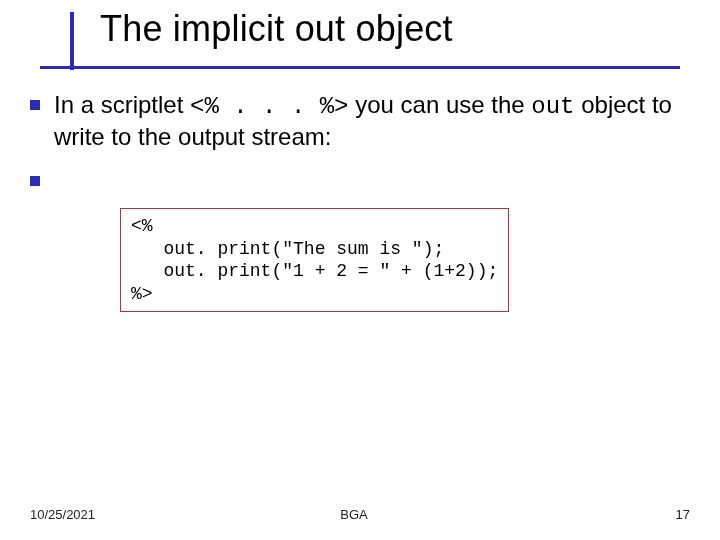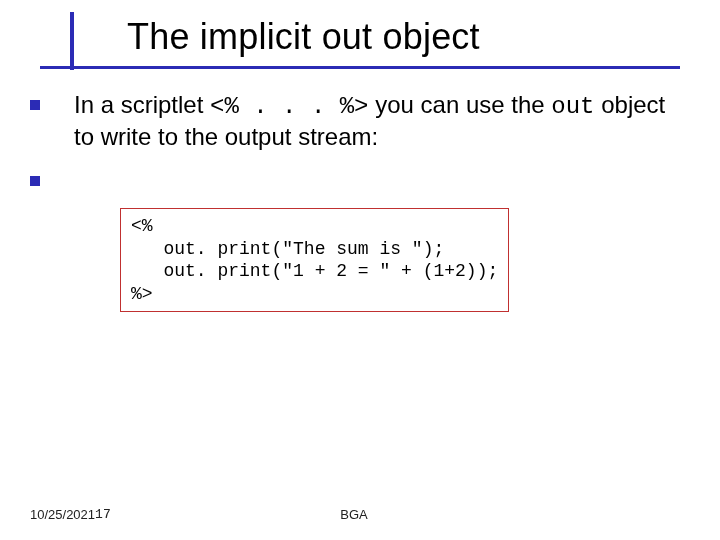--- a/index.html
+++ b/index.html
@@ -1,31 +1,31 @@
 <!DOCTYPE html>
 <html><head>
 <meta charset="utf-8">
 <style>
   * { margin: 0; padding: 0; box-sizing: border-box; }
   html, body { width: 720px; height: 540px; background: #fff; font-family: Verdana, Arial, sans-serif; color: #000; }
   .slide { position: relative; width: 720px; height: 540px; }
-  .title-wrap { position: absolute; top: 10px; left: 70px; right: 20px; padding-left: 27px; }
+  .title-wrap { position: absolute; top: 2px; left: 70px; right: 20px; }
   .vrule { position: absolute; left: 70px; top: 12px; height: 58px; width: 4px; background: #2b2bb5; }
   .hrule { position: absolute; left: 40px; top: 66px; width: 640px; height: 3px; background: #2b2bb5; }
   .title-text { font-size: 36px; font-weight: 400; letter-spacing: 0.2px; padding-left: 30px; padding-top: 6px; }
   .body { position: absolute; top: 90px; left: 30px; right: 30px; }
   .bullet-item { display: flex; align-items: flex-start; margin-bottom: 14px; }
   .sqbullet { width: 10px; height: 10px; background: #2b2bb5; margin-top: 10px; margin-right: 14px; flex: 0 0 auto; }
-  .btext { font-size: 24px; line-height: 1.25; margin-left: 20px; }
+  .btext { font-size: 24px; line-height: 1.25; }
   .mono { font-family: "Courier New", monospace; }
   .codebox { margin-left: 90px; margin-top: 8px; border: 1px solid #c03030; padding: 6px 10px; font-family: "Courier New", monospace; font-size: 18px; line-height: 1.25; white-space: pre; display: inline-block; }
-  .footer { position: absolute; bottom: 18px; left: 30px; right: 30px; display: flex; font-size: 13px; color: #222; }
+  .footer { position: absolute; bottom: 18px; left: 30px; right: 30px; display: flex; justify-content: space-between; font-size: 13px; color: #222; }
   .footer .center { position: absolute; left: 0; right: 12px; text-align: center; }
   .footer .left { position: relative; z-index: 1; }
-  .footer .right { position: relative; z-index: 1; font-family: Liberation Mono, monospace; }
+  .footer .right { position: relative; z-index: 1; }
 </style>
 </head>
 <body>
 <div class="slide">
 
   <div class="vrule"></div>
   <div class="hrule"></div>
 
   <div class="title-wrap">
     <div class="title-text">The implicit out object</div>

